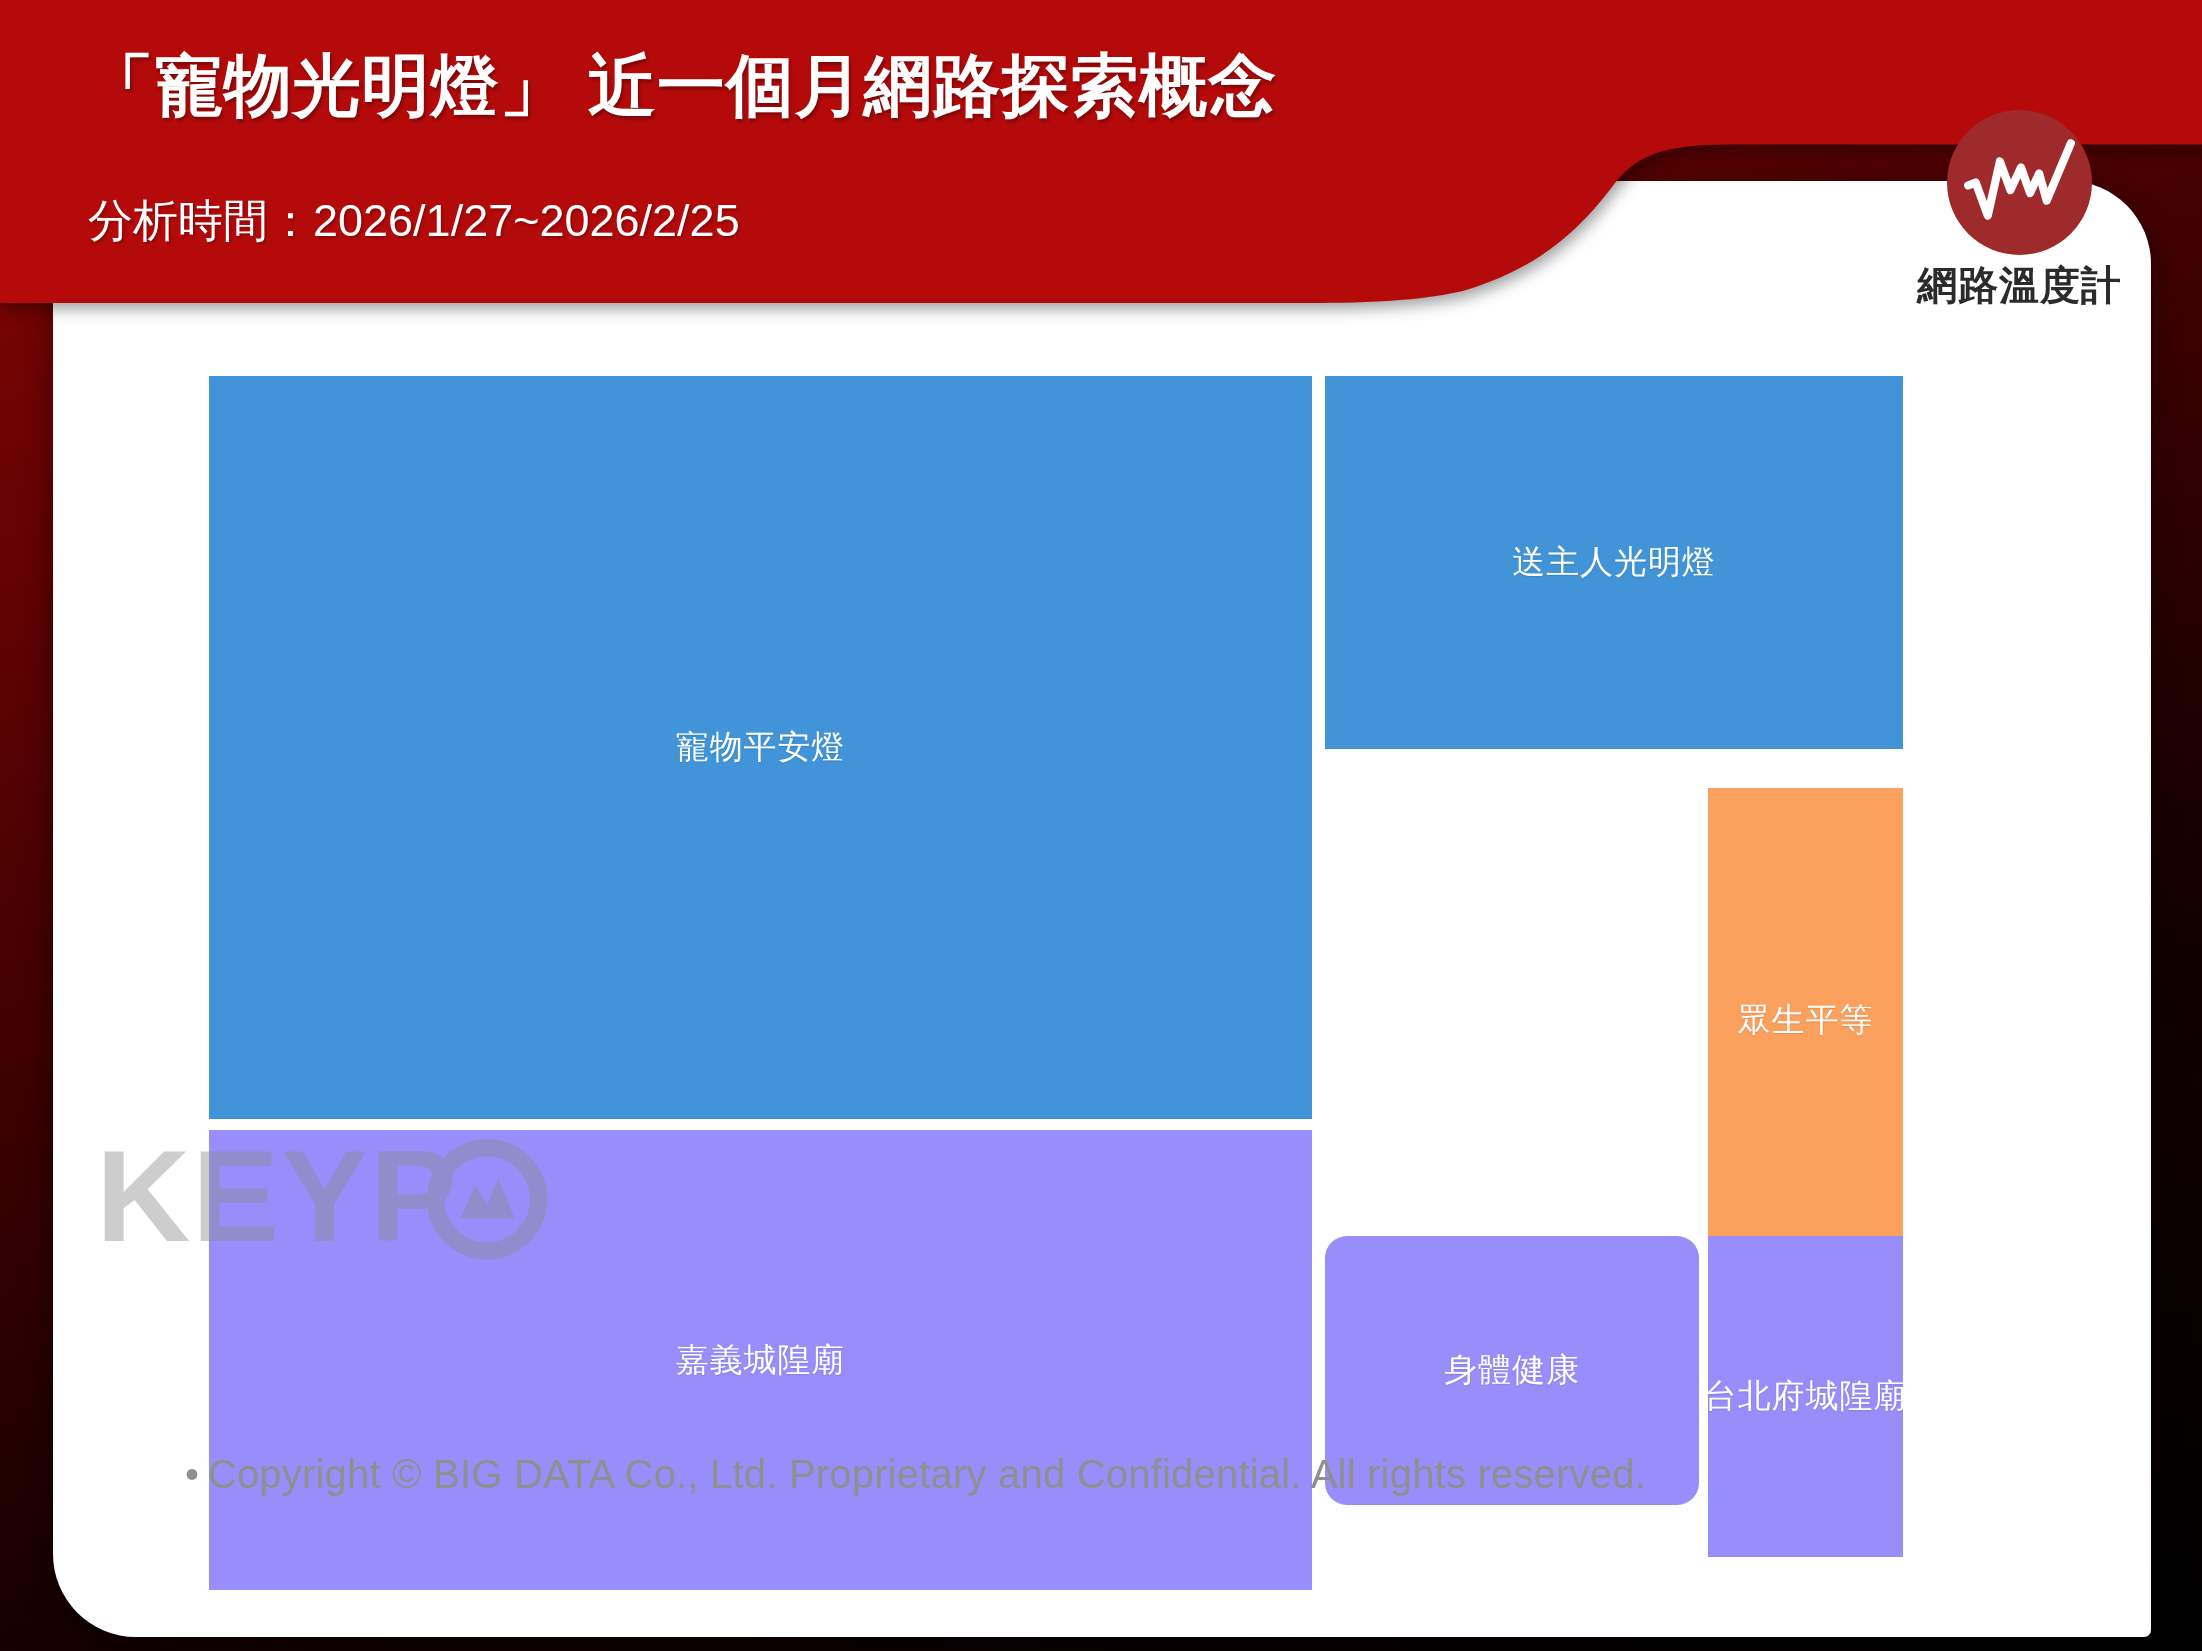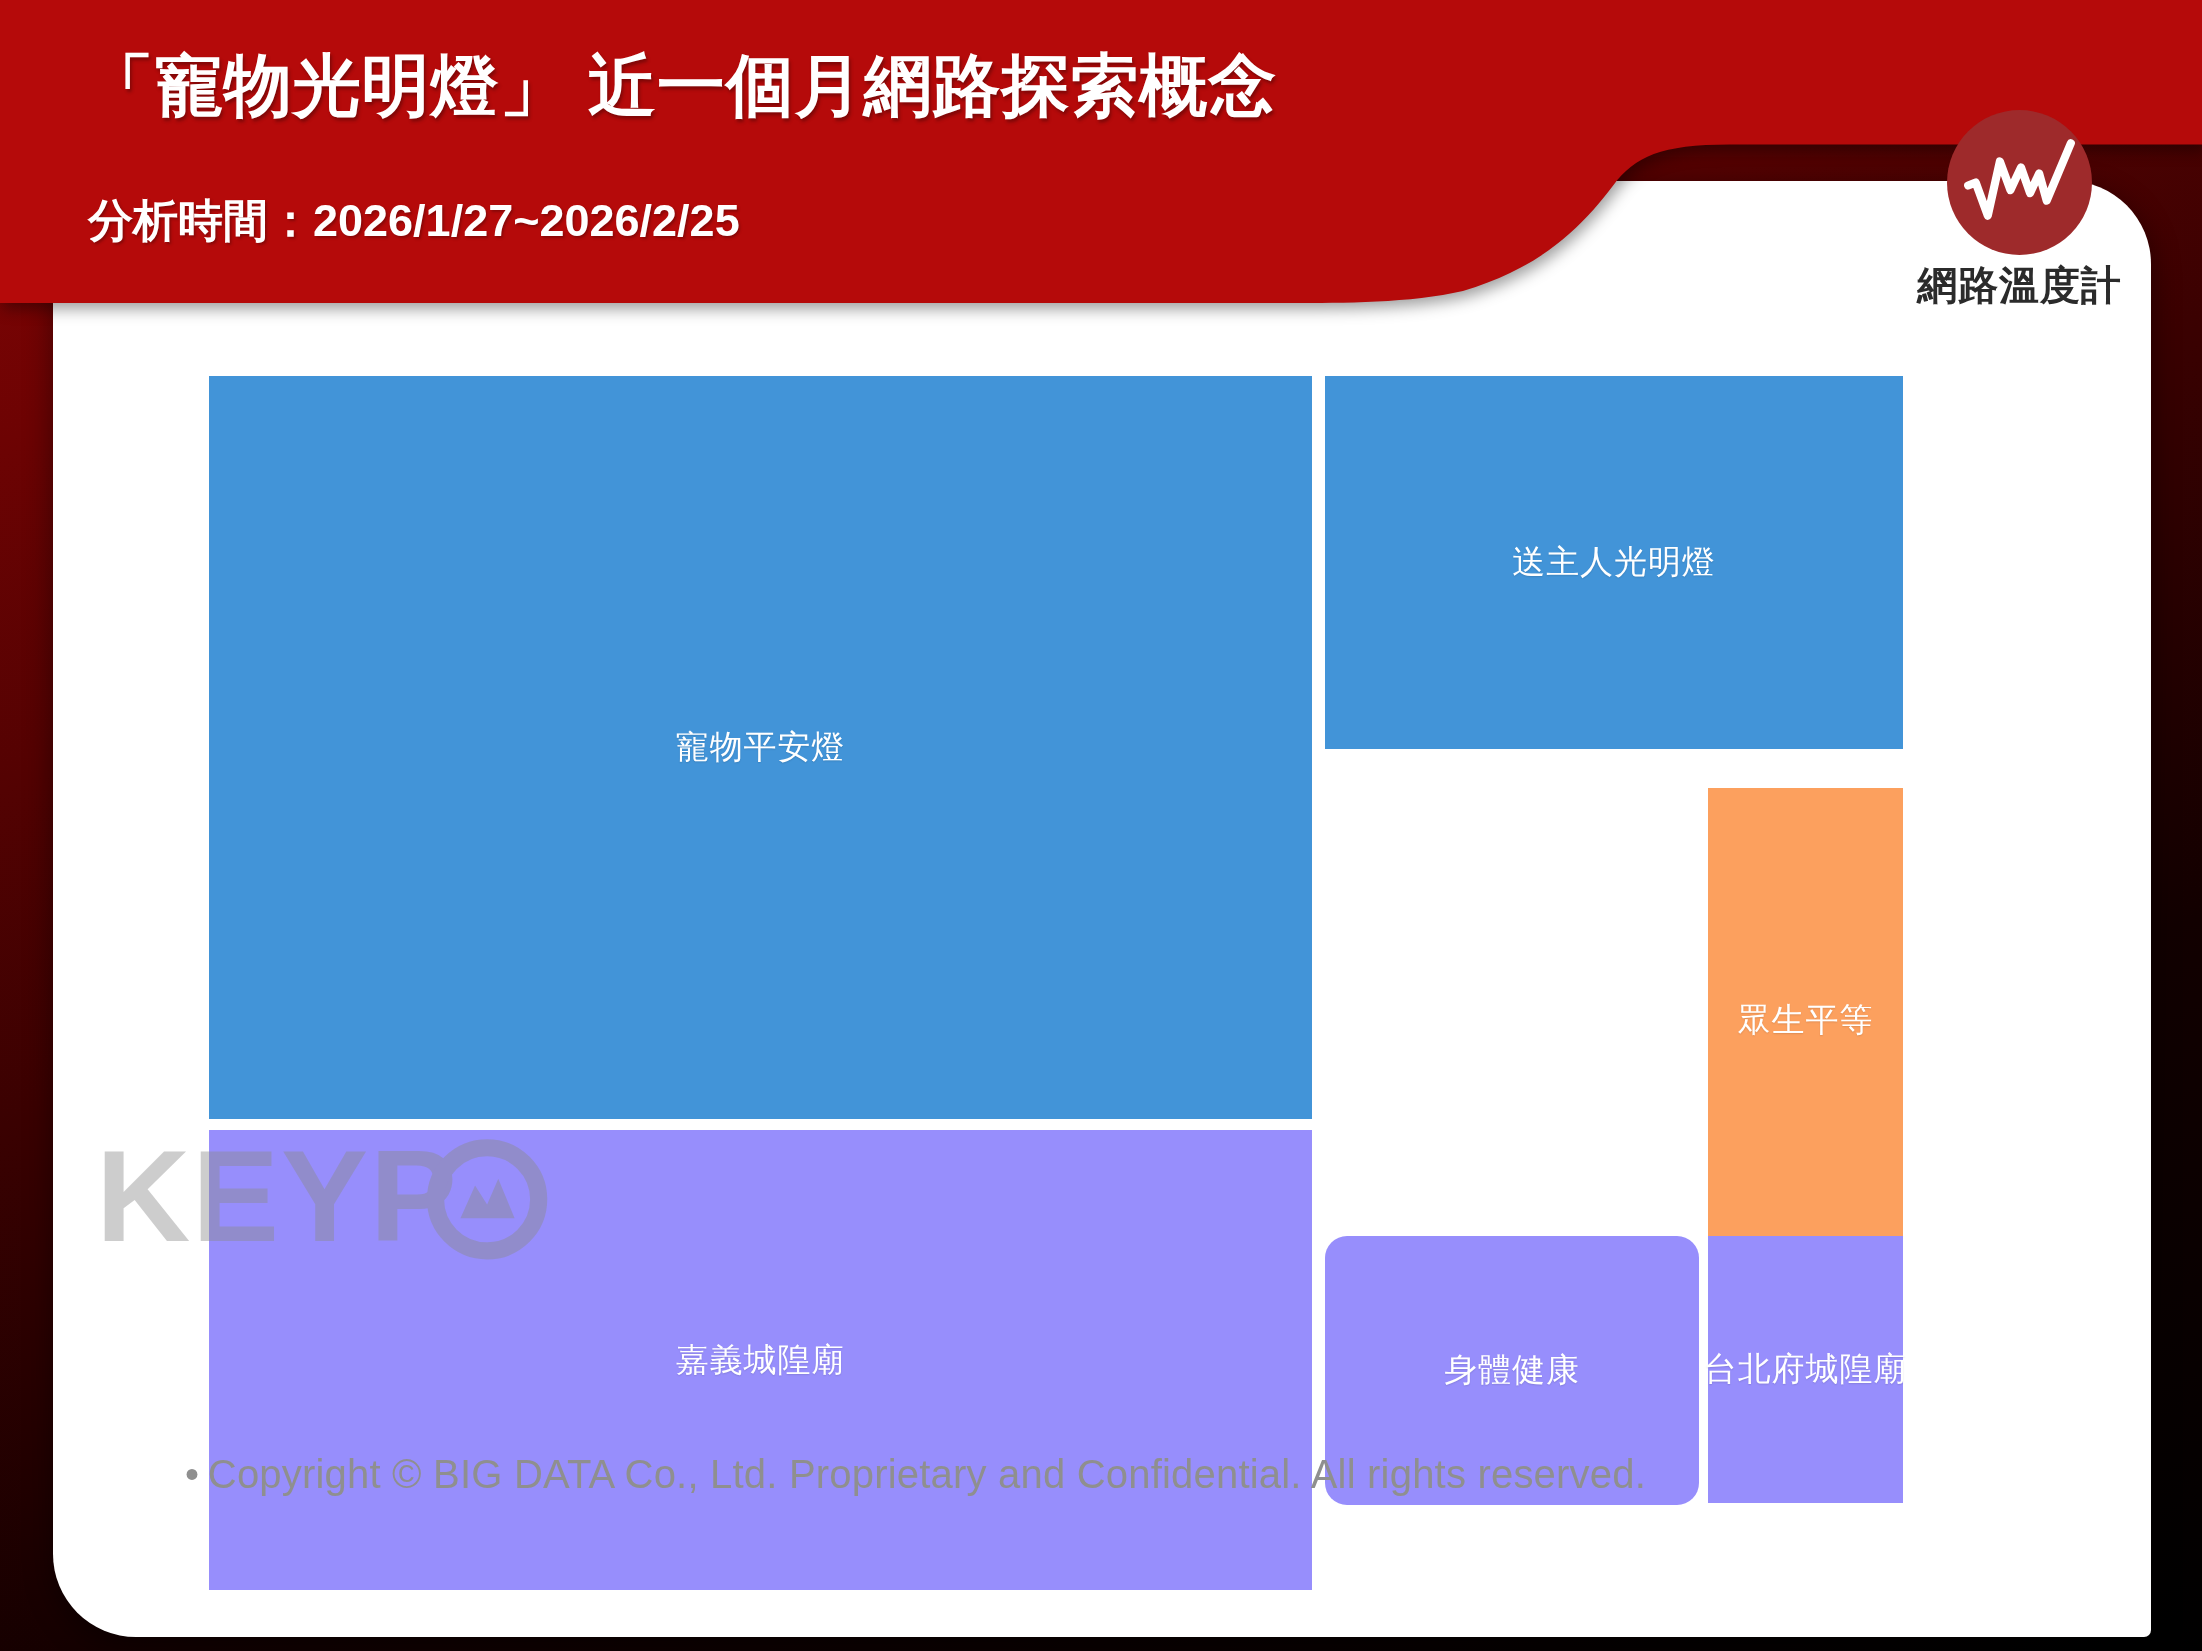--- a/index.html
+++ b/index.html
@@ -59,21 +59,21 @@
     letter-spacing: 0.9px;
     white-space: nowrap;
     text-shadow: 1.7px 2.6px 3.4px rgba(0,0,0,0.30);
   }
   .subtitle {
     position: absolute;
     left: 88px;
     top: 191px;
     color: #ffffff;
     font-size: 45px;
-    font-weight: 700;
+    font-weight: 400;
     white-space: nowrap;
     text-shadow: 1.7px 1.7px 2.6px rgba(0,0,0,0.25);
     text-align: center;
   }
 
   
   .brand {
     position: absolute;
     left: 1912px;
     top: 107px;
@@ -178,21 +178,21 @@
       </div>
       <div class="tile" style="left: 1499px; top: 384px; width: 195px; height: 465px; background: rgb(252, 160, 94); margin-top: 28px;">
         <span class="tile-label">眾生平等</span>
       </div>
       <div class="tile" style="left: 0px; top: 754px; width: 1103px; height: 460px; background: rgb(151, 142, 252);">
         <span class="tile-label">嘉義城隍廟</span>
       </div>
       <div class="tile" style="left: 1116px; top: 860px; width: 374px; height: 269px; background: rgb(151, 142, 252); border-radius: 22px;">
         <span class="tile-label">身體健康</span>
       </div>
-      <div class="tile" style="left: 1499px; top: 860px; width: 195px; height: 267px; background: rgb(151, 142, 252);">
+      <div class="tile" style="left: 1499px; top: 860px; width: 195px; height: 321px; background: rgb(151, 142, 252);">
         <span class="tile-label">台北府城隍廟</span>
       </div>
     </div>
 
   <div class="watermark">
     <svg viewBox="0 0 570 160">
       <text x="0" y="124" font-family="Liberation Sans, sans-serif" font-size="152" font-weight="bold" fill="#8a8a8a" letter-spacing="2">KEYP</text>
       <circle cx="455" cy="76" r="60" fill="none" stroke="#8a8a8a" stroke-width="20"></circle>
       <path d="M424,98 L441,60 L455,82 L468,52 L487,98 Z" fill="#8a8a8a"></path>
     </svg>

